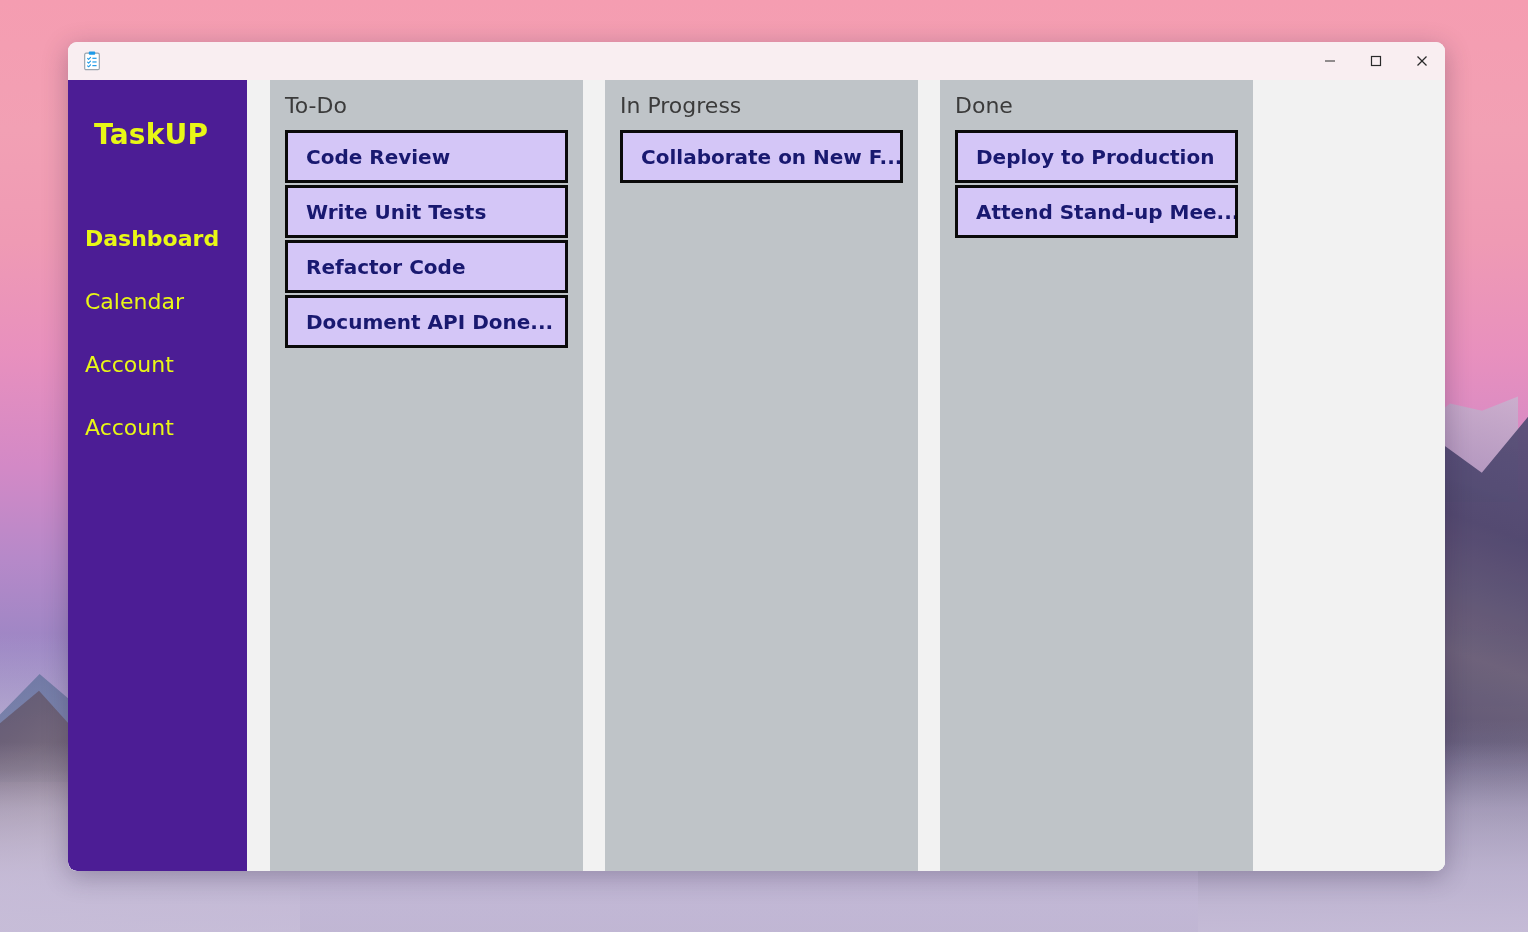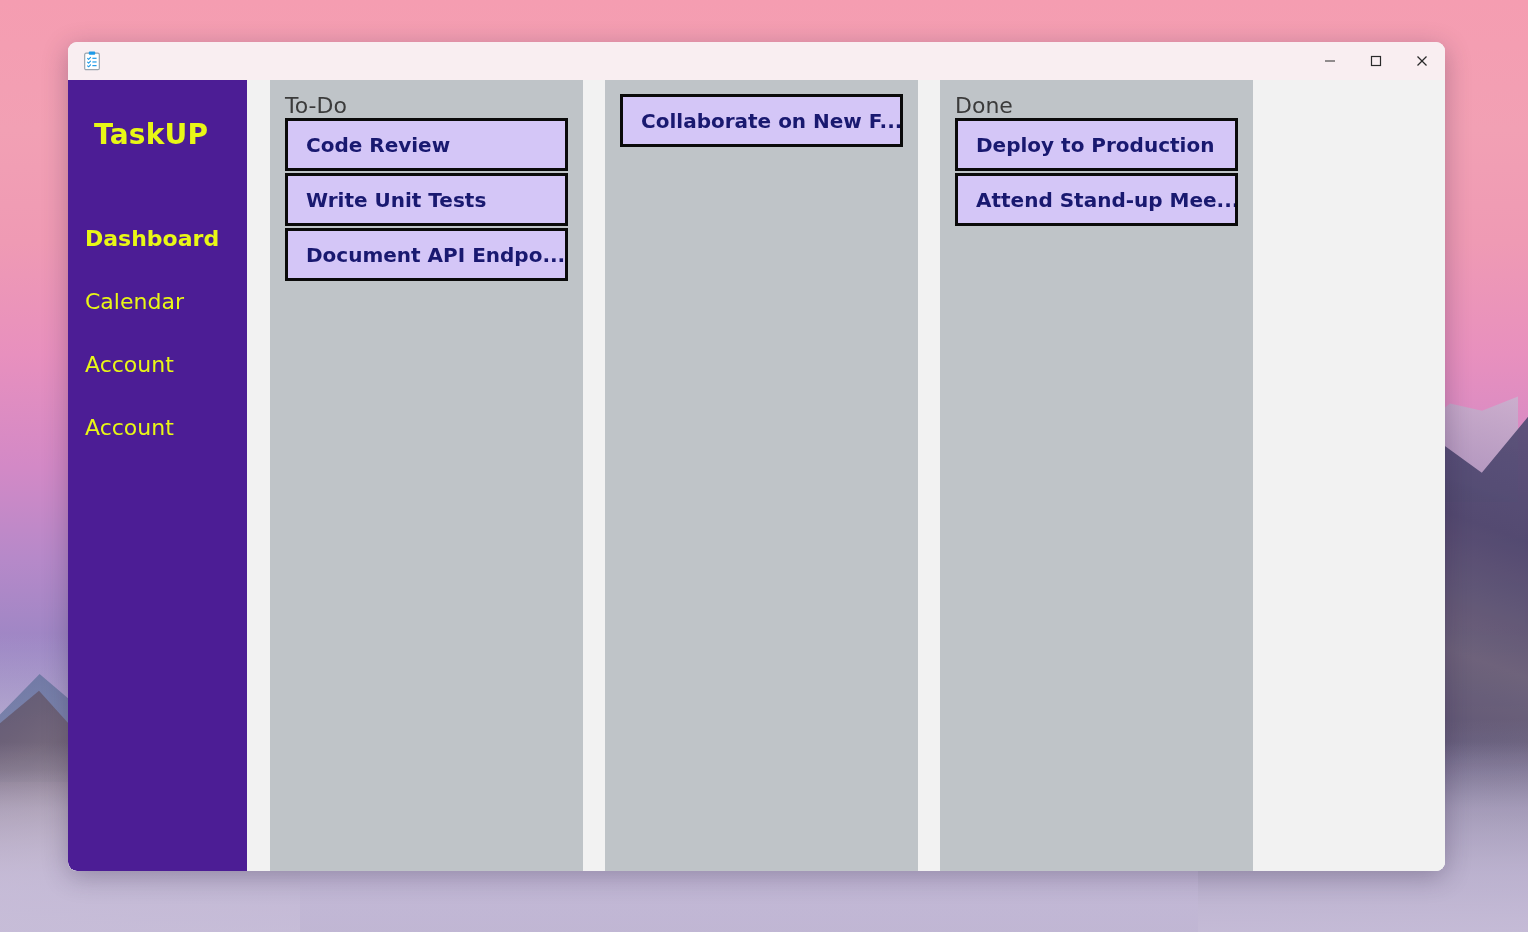--- a/index.html
+++ b/index.html
@@ -119,21 +119,21 @@
     background:#f2f2f2;
   }
   .column {
     width:313px; flex:0 0 313px;
     background:#bfc4c8;
     padding:14px 15px 0 15px;
     display:flex; flex-direction:column;
   }
   .col-title {
     color:#3b3b3b; font-size:22px; font-weight:normal;
-    margin-bottom:0; line-height:1.1;
+    margin-bottom:12px; line-height:1.1;
   }
   .cards { display:flex; flex-direction:column; gap:2px; }
   .card {
     background:#d4c6f7;
     border:3px solid #0a0a0a;
     height:53px;
     display:flex; align-items:center;
     padding-left:18px;
     cursor:default;
   }
@@ -213,26 +213,30 @@
       <section class="column">
         <div class="col-title">To-Do</div>
         <div class="cards">
           <div class="card">
             <span class="card-label">Code Review</span>
           </div>
           <div class="card">
             <span class="card-label">Write Unit Tests</span>
           </div>
           <div class="card">
-            <span class="card-label">Document API Endpo...</span>
+            <span class="card-label">Refactor Code</span>
+          </div>
+          <div class="card">
+            <span class="card-label">Document API Done...</span>
           </div>
         </div>
       </section>
 
       <section class="column">
+        <div class="col-title">In Progress</div>
         <div class="cards">
           <div class="card">
             <span class="card-label">Collaborate on New F...</span>
           </div>
         </div>
       </section>
 
       <section class="column">
         <div class="col-title">Done</div>
         <div class="cards">

